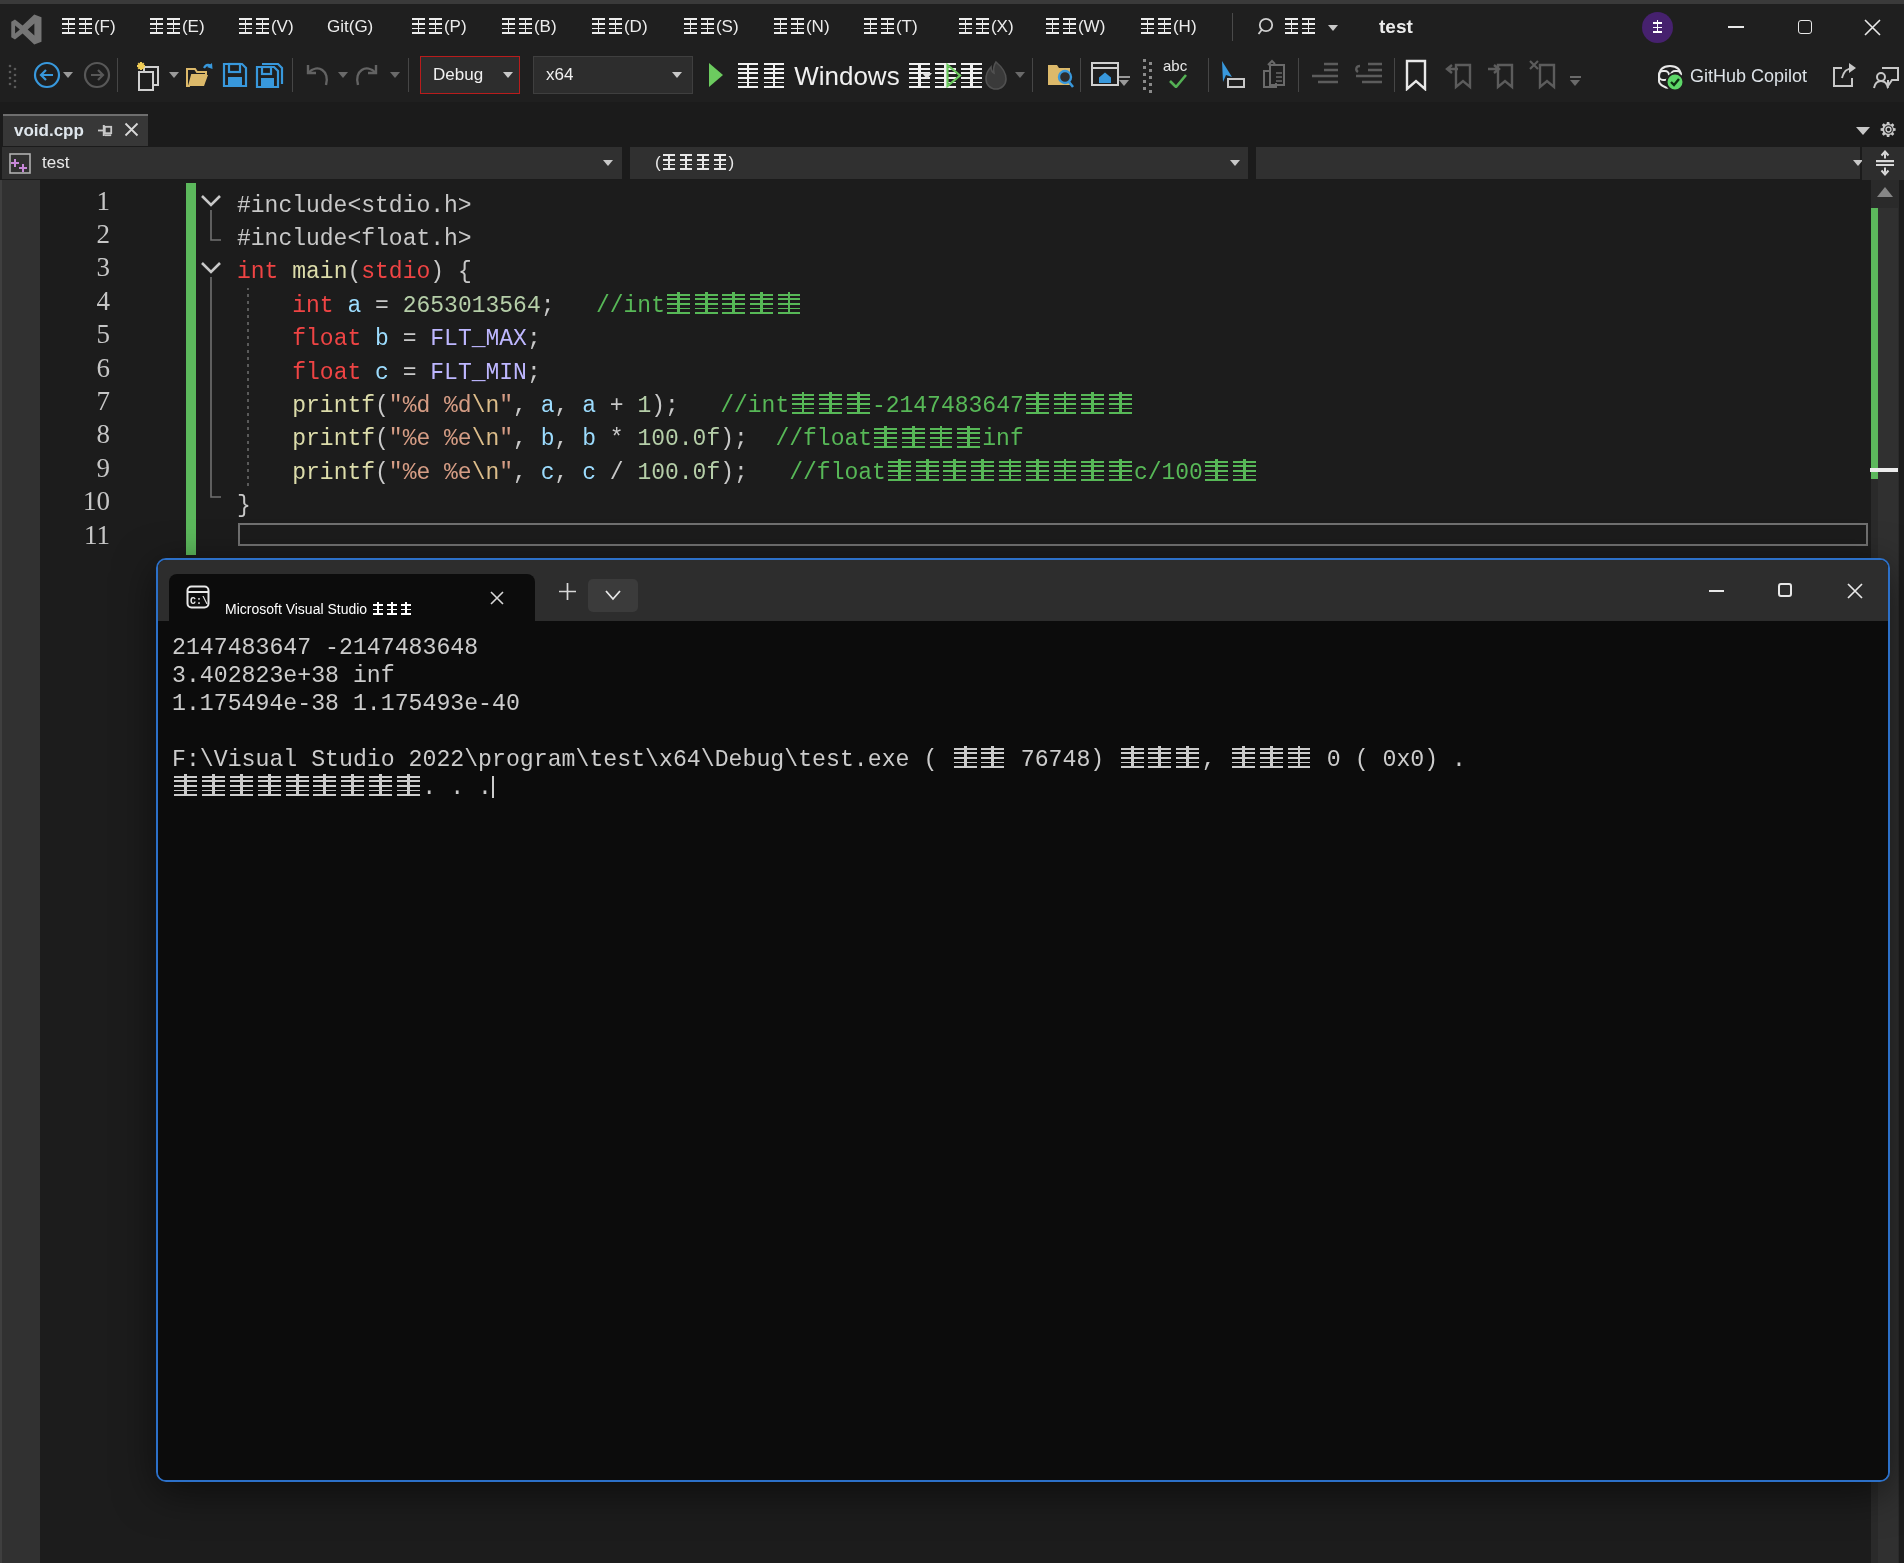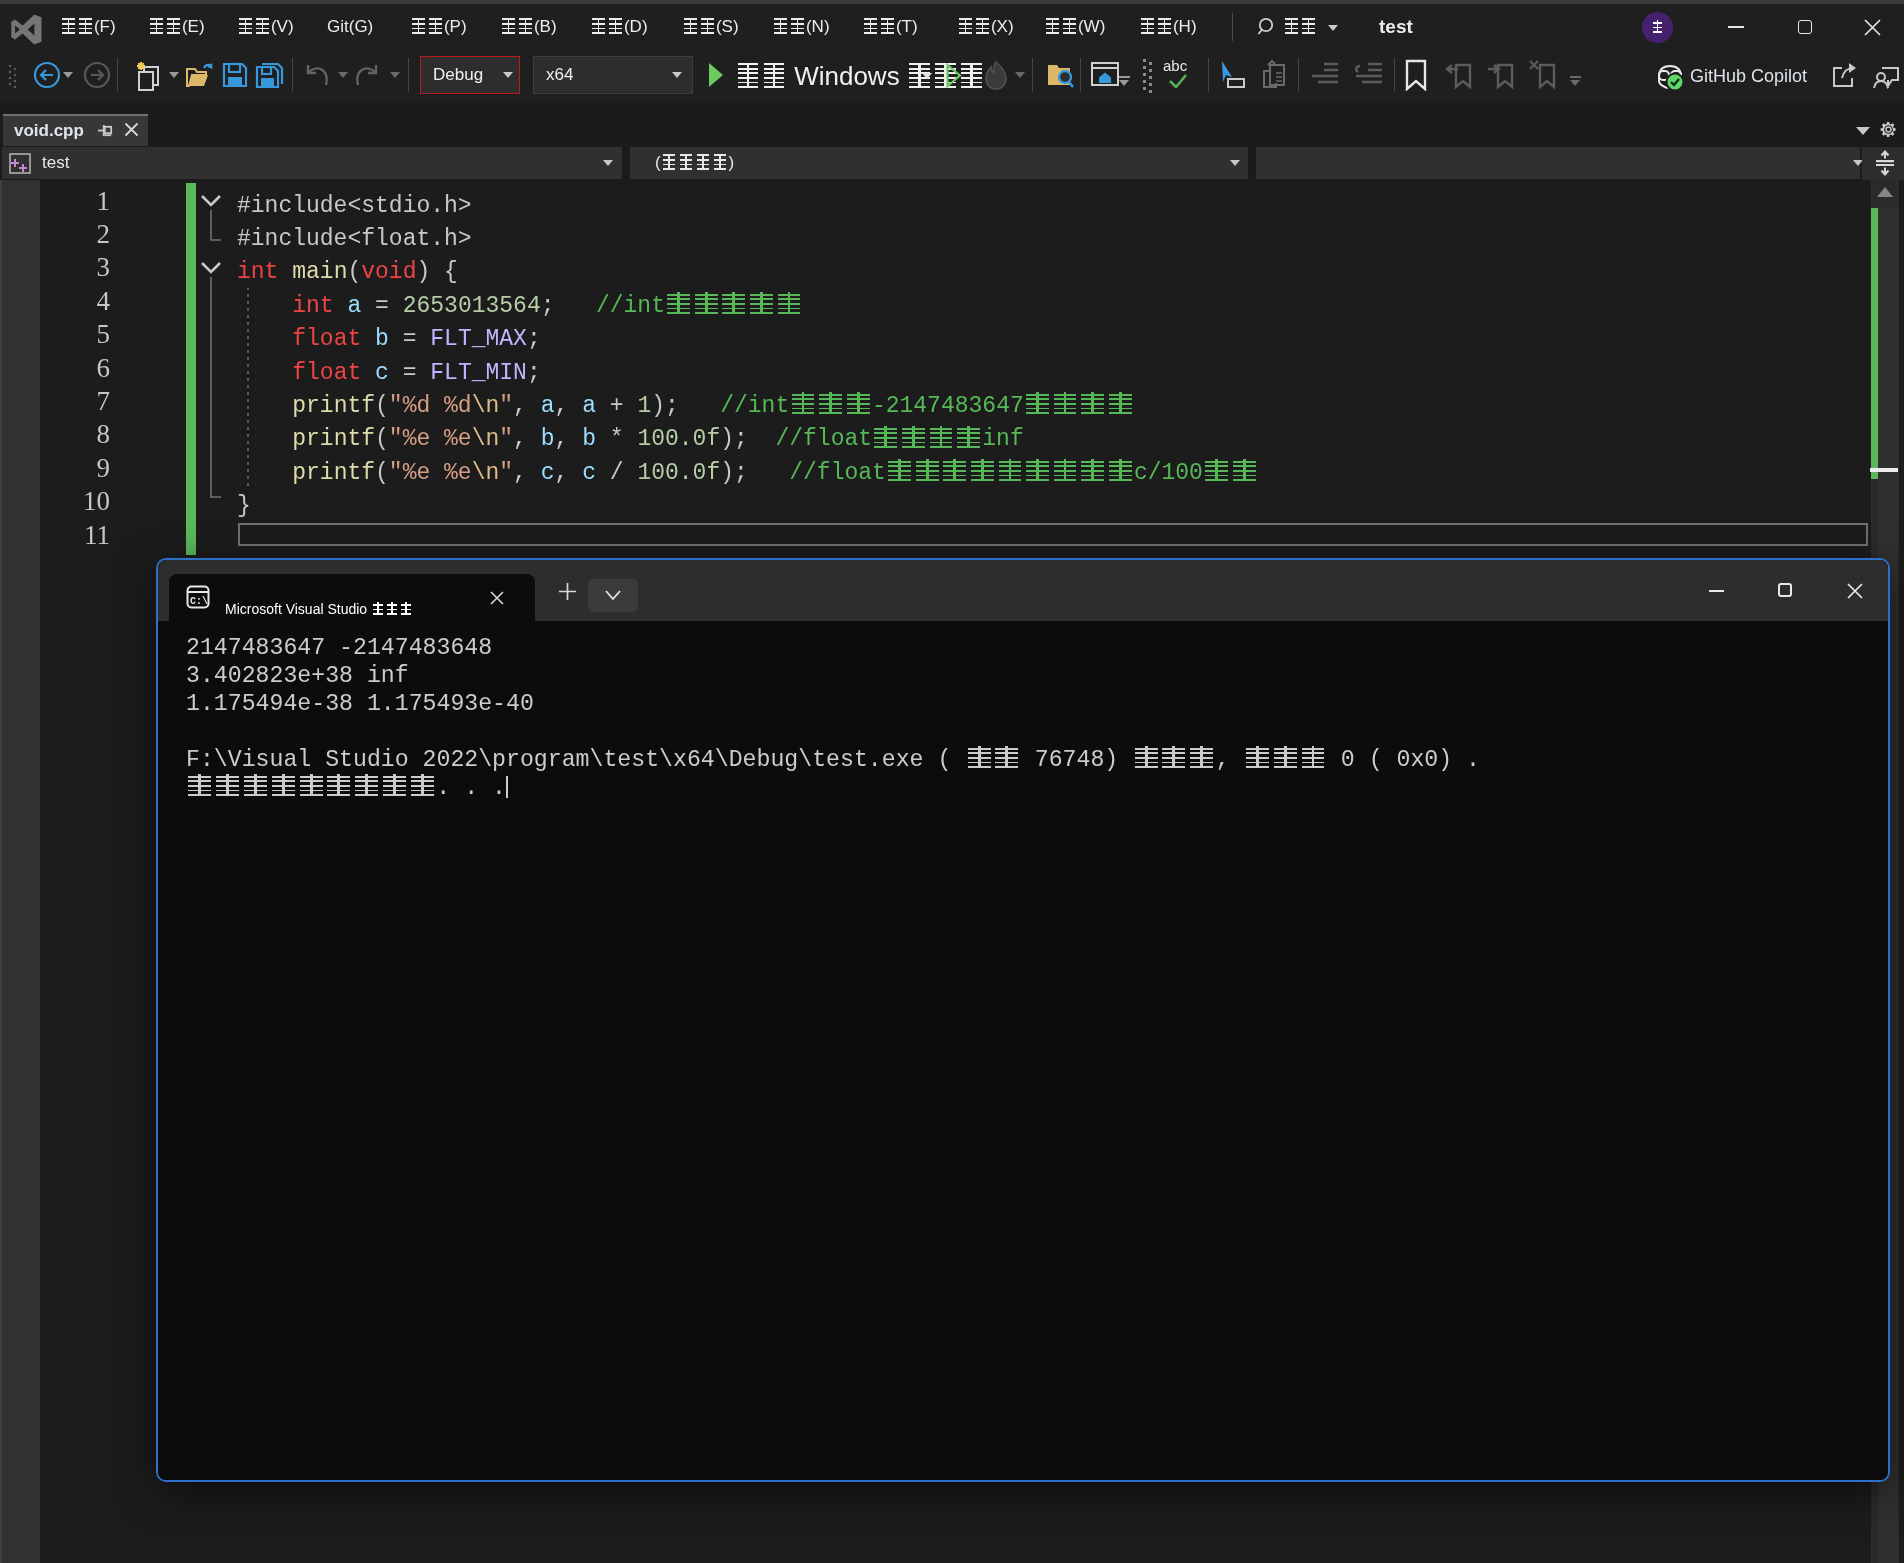--- a/index.html
+++ b/index.html
@@ -35,21 +35,21 @@
   #curline{left:238px;top:343px;width:1630px;height:23px;border:2px solid #707070}
   
   #vscroll{left:1871px;top:0;width:28px;height:1383px;background:#2a2a2a}
   
   #console{left:156px;top:558px;width:1734px;height:924px;background:#0c0c0c;
      border:2px solid #2c70c8;border-radius:10px;box-shadow:0 10px 40px rgba(0,0,0,.55)}
   #ctitle{left:0;top:0;width:1730px;height:61px;background:#2d2d2d;border-radius:8px 8px 0 0}
   #ctab{left:11px;top:14px;width:366px;height:47px;background:#0c0c0c;border-radius:8px 8px 0 0;color:#fff}
   #cbody{left:0;top:61px;width:1730px;height:859px;background:#0c0c0c;border-radius:0 0 8px 8px;
      font-family:"Liberation Mono",monospace;font-size:23.2px;line-height:28px;color:#cccccc;white-space:pre;
-     padding:13px 0 0 28px}
+     padding:13px 0 0 14px}
 </style>
 </head>
 <body>
 <div class="abs" id="topstrip"></div>
 
 <div class="abs" id="titlebar">
   <svg class="abs" style="left:9px;top:9px" width="33" height="33" viewBox="0 0 32 32">
     <path fill="#757575" fill-rule="evenodd" d="M24.5 1.5 31.5 4.2 V27.8 L24.5 30.5 L13.2 19.8 L5.8 25.6 L2.2 23.6 V8.4 L5.8 6.4 L13.2 12.2 Z M5.9 12.1 V19.9 L10.5 16 Z M24.6 10.2 L18.1 16 L24.6 21.8 Z"></path>
   </svg>
   <div class="menuitem" style="left:60px"><span class="cj"></span><span class="cj"></span>(F)</div>
@@ -317,21 +317,21 @@
   <svg class="abs" style="left:199px;top:4px" width="30" height="330" viewBox="0 0 30 330">
     <path d="M3 12l9 9 9-9" fill="none" stroke="#c8c8c8" stroke-width="2.6"></path>
     <path d="M12 26v30h10" fill="none" stroke="#707070" stroke-width="1.6"></path>
     <path d="M3 79l9 9 9-9" fill="none" stroke="#c8c8c8" stroke-width="2.6"></path>
     <path d="M12 93v220h10" fill="none" stroke="#707070" stroke-width="1.6"></path>
   </svg>
 
   <div class="abs" style="left:247px;top:108px;width:2px;height:198px;background:repeating-linear-gradient(0deg,#5a5a5a 0 3px,rgba(0,0,0,0) 3px 7px)"></div>
   <div class="abs mono" id="code"><span>#include&lt;stdio.h&gt;</span>
 <span>#include&lt;float.h&gt;</span>
-<span class="kw">int</span> <span class="fn">main</span>(<span class="kw">void</span>) {
+<span class="kw">int</span> <span class="fn">main</span>(<span class="kw">stdio</span>) {
     <span class="kw">int</span> <span class="vr">a</span> = <span class="num">2653013564</span>;   <span class="cm">//int<span class="cj"></span><span class="cj"></span><span class="cj"></span><span class="cj"></span><span class="cj"></span></span>
     <span class="kw">float</span> <span class="vr">b</span> = <span class="mac">FLT_MAX</span>;
     <span class="kw">float</span> <span class="vr">c</span> = <span class="mac">FLT_MIN</span>;
     <span class="fn">printf</span>(<span class="str">"%d %d<span class="esc">\n</span>"</span>, <span class="vr">a</span>, <span class="vr">a</span> + <span class="num">1</span>);   <span class="cm">//int<span class="cj"></span><span class="cj"></span><span class="cj"></span>-2147483647<span class="cj"></span><span class="cj"></span><span class="cj"></span><span class="cj"></span></span>
     <span class="fn">printf</span>(<span class="str">"%e %e<span class="esc">\n</span>"</span>, <span class="vr">b</span>, <span class="vr">b</span> * <span class="num">100.0f</span>);  <span class="cm">//float<span class="cj"></span><span class="cj"></span><span class="cj"></span><span class="cj"></span>inf</span>
     <span class="fn">printf</span>(<span class="str">"%e %e<span class="esc">\n</span>"</span>, <span class="vr">c</span>, <span class="vr">c</span> / <span class="num">100.0f</span>);   <span class="cm">//float<span class="cj"></span><span class="cj"></span><span class="cj"></span><span class="cj"></span><span class="cj"></span><span class="cj"></span><span class="cj"></span><span class="cj"></span><span class="cj"></span>c/100<span class="cj"></span><span class="cj"></span></span>
 }</div>
   <div class="abs" id="curline"></div>
 
   <div class="abs" id="vscroll">

